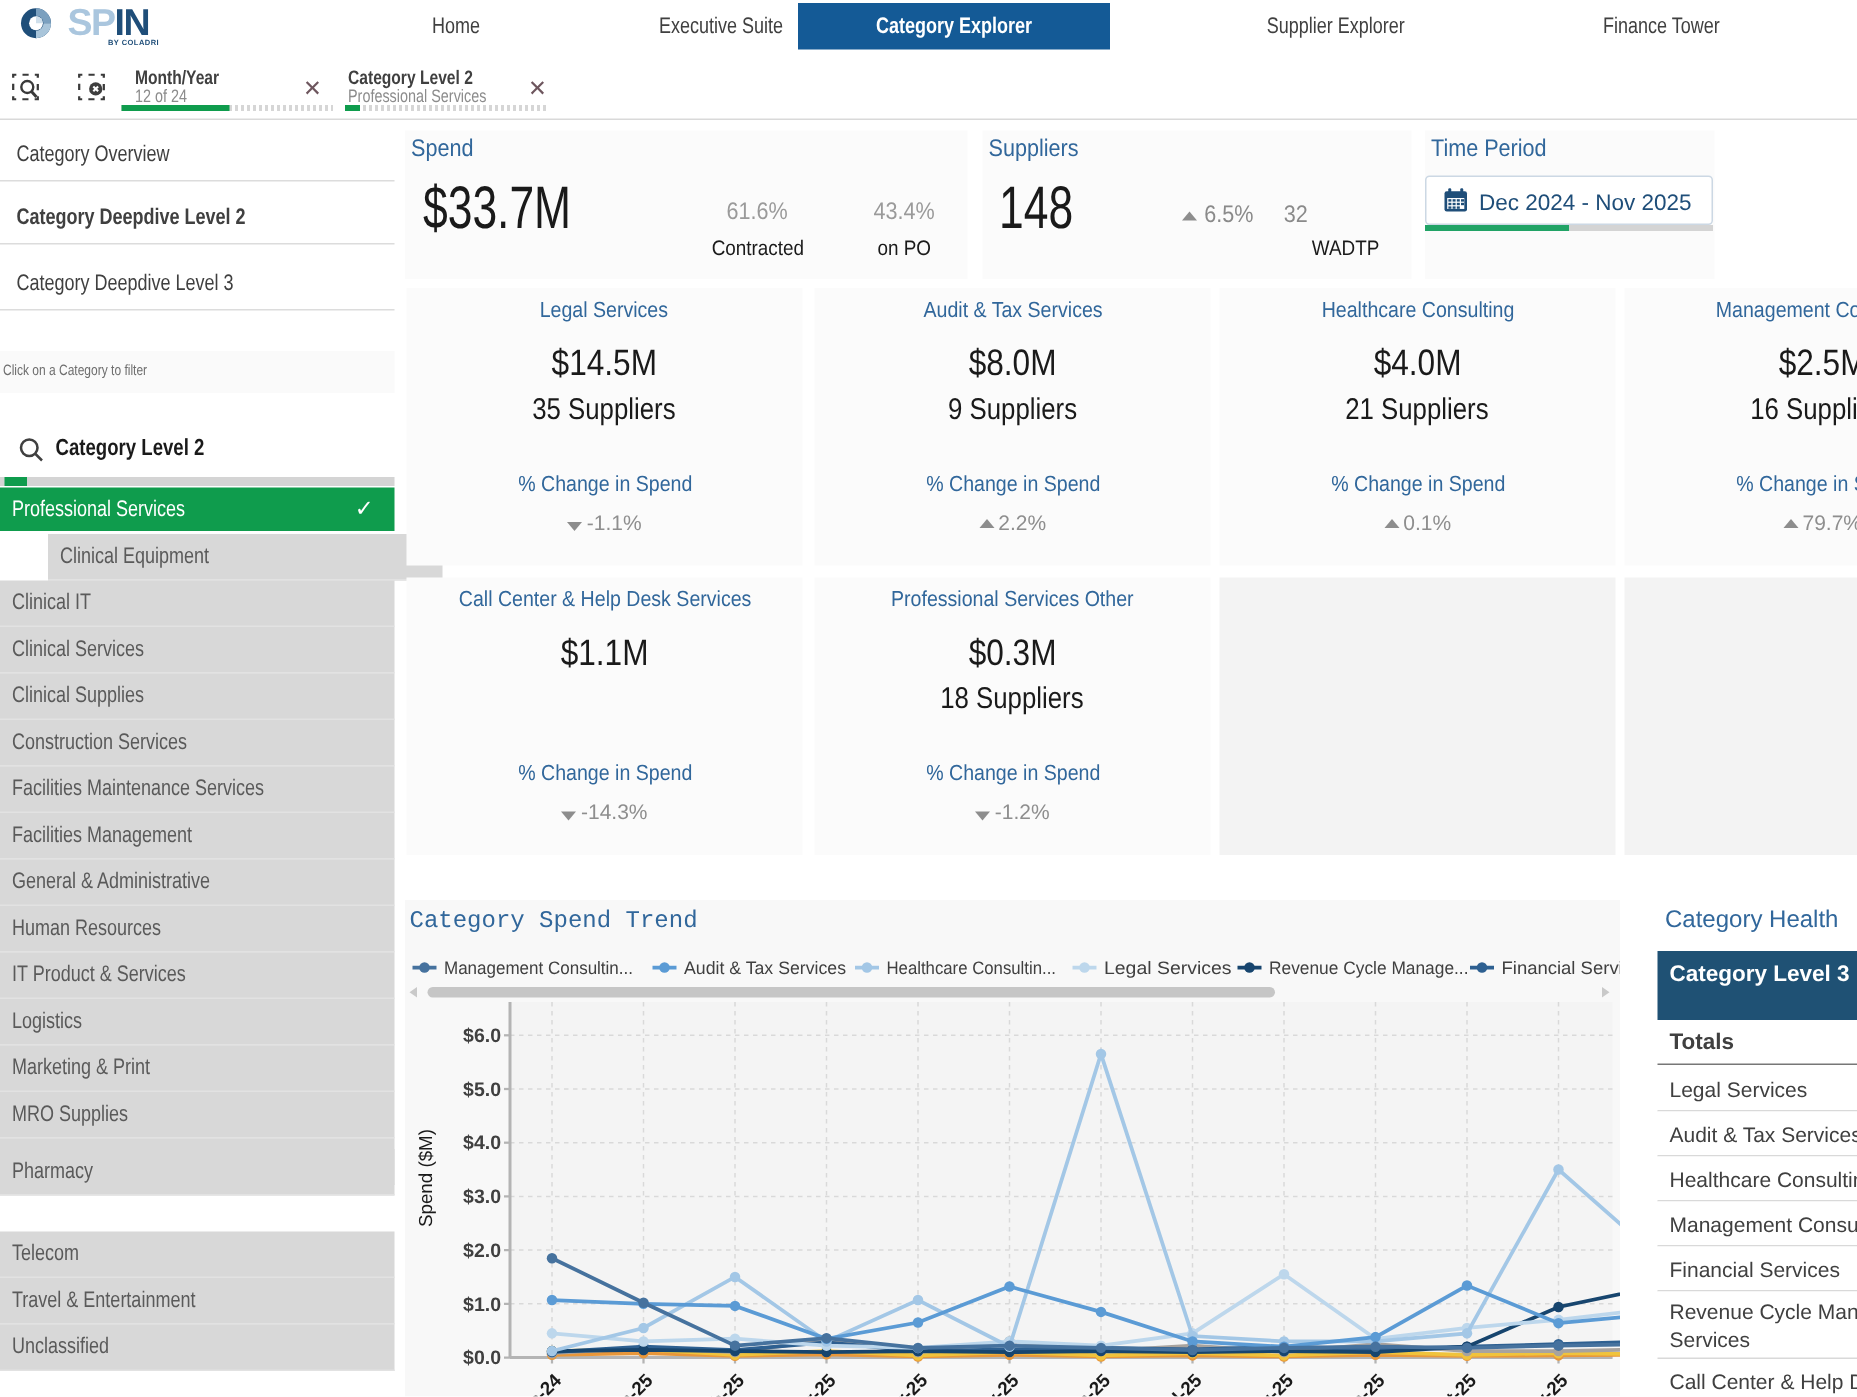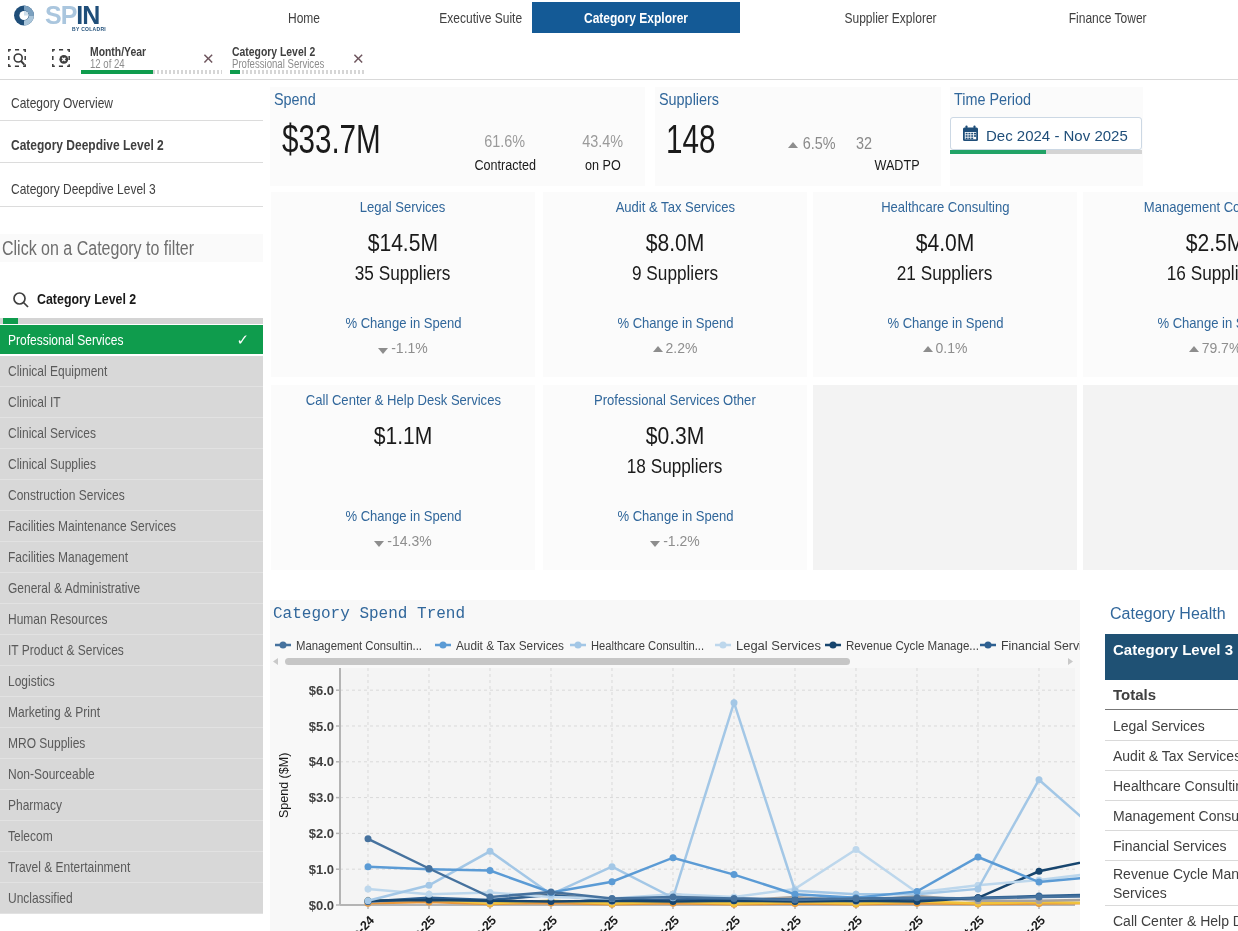--- a/index.html
+++ b/index.html
@@ -76,47 +76,47 @@
 
 <div class="abs" style="left:232px;top:44px;font-size:13px;font-weight:bold;color:#404040;"><span class="c8">Category Level 2</span></div>
 <div class="abs" style="left:232px;top:57px;font-size:12px;color:#8c8c8c;"><span class="c8">Professional Services</span></div>
 <div class="abs" style="left:352px;top:50px;font-size:15px;color:#6e565e;">✕</div>
 <div class="abs" style="left:230px;top:70px;width:135px;height:4px;background:repeating-linear-gradient(90deg,#d6d6d6 0 2px,#fff 2px 4px);"></div>
 <div class="abs" style="left:230px;top:70px;width:10px;height:4px;background:#0f9c4d;"></div>
 
 <div class="sbtn" style="top:86px;"><span class="c8">Category Overview</span></div>
 <div class="sbtn" style="top:128px;font-weight:bold;"><span class="c8">Category Deepdive Level 2</span></div>
 <div class="sbtn" style="top:172px;"><span class="c8">Category Deepdive Level 3</span></div>
-<div class="abs" style="left:0;top:234px;width:263px;height:28px;background:#fafafa;color:#6e6e6e;font-size:20px;line-height:28px;padding-left:2px;"><span class="c8">Click on a Category to filter</span></div>
+<div class="abs" style="left:0;top:234px;width:263px;height:28px;background:#fafafa;color:#6e6e6e;font-size:10px;line-height:28px;padding-left:2px;"><span class="c8">Click on a Category to filter</span></div>
 <div class="abs" style="left:0;top:282px;width:263px;height:36px;background:#fff;">
   <svg class="abs" style="left:12px;top:9px;" width="18" height="18" viewBox="0 0 18 18">
     <circle cx="7.5" cy="7.5" r="5.5" fill="none" stroke="#404040" stroke-width="1.7"></circle>
     <line x1="11.5" y1="11.5" x2="16" y2="16" stroke="#404040" stroke-width="1.7"></line>
   </svg>
   <span class="abs" style="left:37px;top:8px;font-size:15.5px;font-weight:bold;color:#1a1a1a;"><span class="c8">Category Level 2</span></span>
 </div>
 <div class="abs" style="left:0;top:318px;width:263px;height:6px;background:#d4d4d4;"></div>
 <div class="abs" style="left:3px;top:318px;width:15px;height:6px;background:#0f9c4d;"></div>
 <div class="abs" style="left:0;top:325px;width:263px;height:29px;background:#0f9c4d;color:#fff;font-size:15px;line-height:29px;padding-left:8px;"><span class="c8">Professional Services</span>
   <span style="position:absolute;right:14px;top:0;font-size:15px;">✓</span></div>
-<div class="litem" style="top:356px;"><span class="c8">Clinical Equipment</span></div>
+<div class="litem" style="top:356px;margin-left:32px;"><span class="c8">Clinical Equipment</span></div>
 <div class="litem" style="top:387px;"><span class="c8">Clinical IT</span></div>
 <div class="litem" style="top:418px;"><span class="c8">Clinical Services</span></div>
 <div class="litem" style="top:449px;"><span class="c8">Clinical Supplies</span></div>
 <div class="litem" style="top:480px;"><span class="c8">Construction Services</span></div>
 <div class="litem" style="top:511px;"><span class="c8">Facilities Maintenance Services</span></div>
 <div class="litem" style="top:542px;"><span class="c8">Facilities Management</span></div>
 <div class="litem" style="top:573px;"><span class="c8">General &amp; Administrative</span></div>
 <div class="litem" style="top:604px;"><span class="c8">Human Resources</span></div>
 <div class="litem" style="top:635px;"><span class="c8">IT Product &amp; Services</span></div>
 <div class="litem" style="top:666px;"><span class="c8">Logistics</span></div>
 <div class="litem" style="top:697px;"><span class="c8">Marketing &amp; Print</span></div>
 <div class="litem" style="top:728px;"><span class="c8">MRO Supplies</span></div>
 <div class="litem" style="top:759px;"><span class="c8">Non-Sourceable</span></div>
-<div class="litem" style="top:790px;"><span class="c8">Pharmacy</span></div>
+<div class="litem" style="top:766px;"><span class="c8">Pharmacy</span></div>
 <div class="litem" style="top:821px;"><span class="c8">Telecom</span></div>
 <div class="litem" style="top:852px;"><span class="c8">Travel &amp; Entertainment</span></div>
 <div class="litem" style="top:883px;"><span class="c8">Unclassified</span></div>
 
 <div class="card" style="left:270px;top:87px;width:375px;height:99px;">
   <div class="title" style="position:absolute;left:4px;top:4px;"><span class="c9">Spend</span></div>
   <div class="abs" style="left:11px;top:116px;"></div>
   <div class="abs" style="left:12px;top:30px;font-size:40px;color:#1a1a1a;"><span class="c74">$33.7M</span></div>
   <div class="abs" style="left:180px;top:46px;width:110px;text-align:center;font-size:16px;color:#9a9a9a;"><span class="c9c">61.6%</span></div>
   <div class="abs" style="left:180px;top:70px;width:110px;text-align:center;font-size:14px;color:#1a1a1a;"><span class="c9c">Contracted</span></div>

